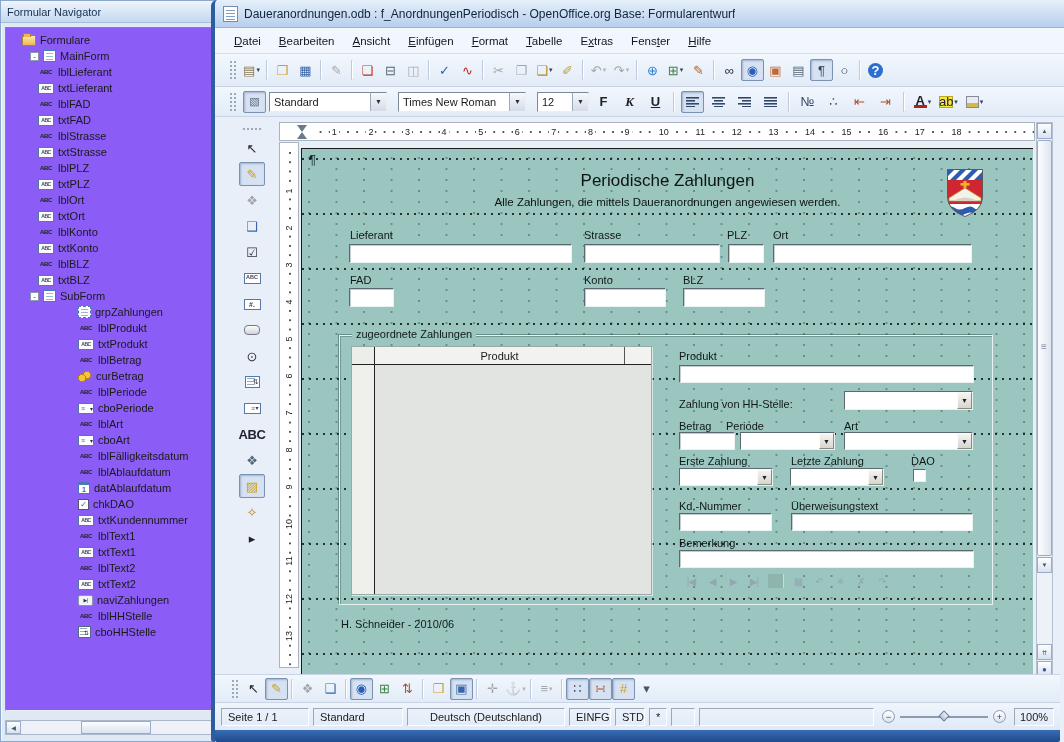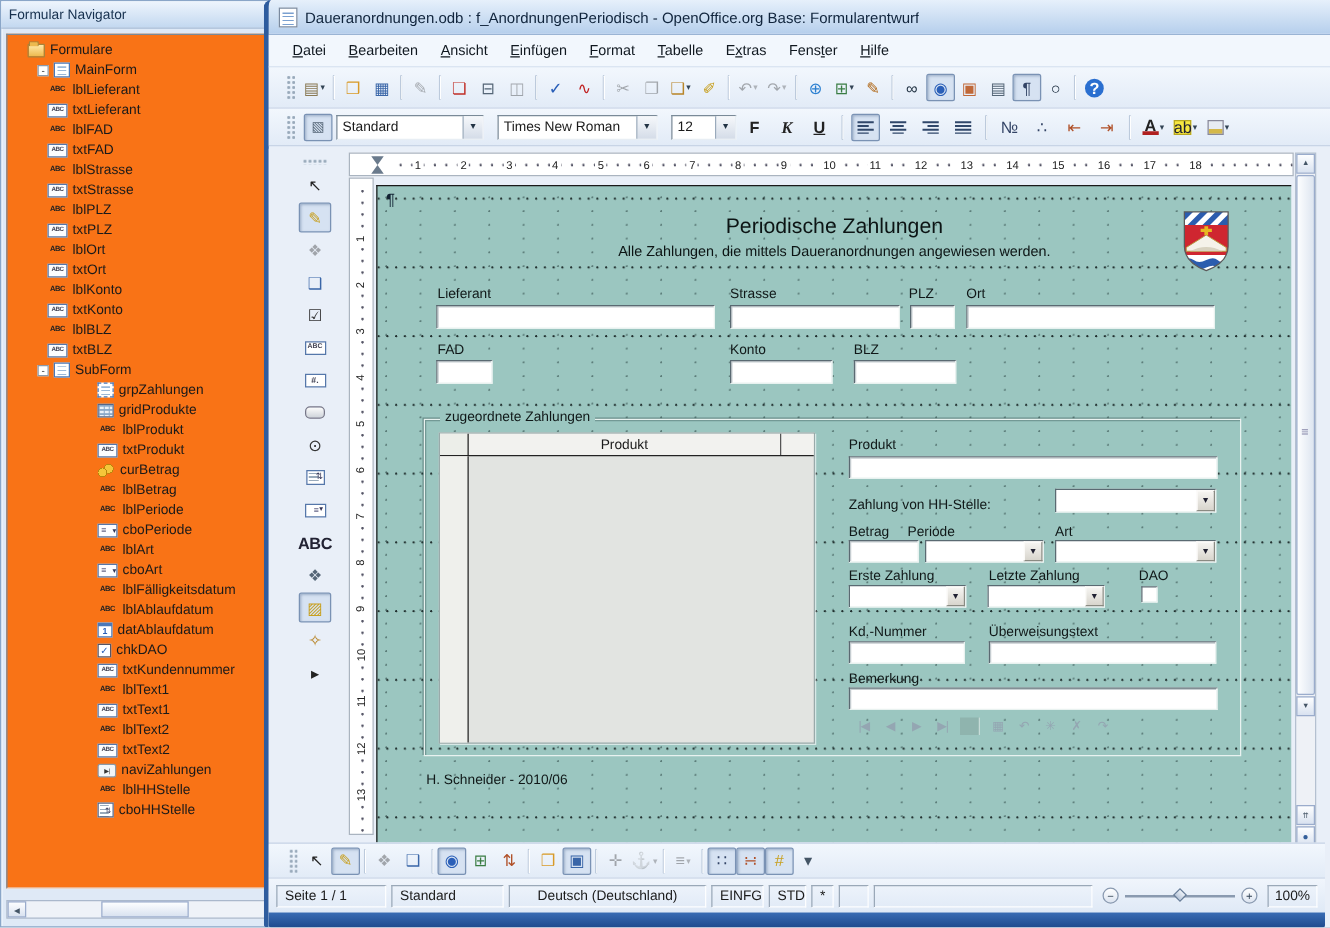--- a/index.html
+++ b/index.html
@@ -8,21 +8,21 @@
   }
   *{box-sizing:border-box;margin:0;padding:0}
   body{font-family:"Liberation Sans",sans-serif;font-size:11px;color:#1a1a1a;background:#b8c4d4}
   #app{position:relative;width:1064px;height:742px;overflow:hidden;background:#b8c4d4}
   u{text-decoration:underline}
 
   
   #navwin{position:absolute;left:0;top:0;width:254px;height:742px;background:#dfe9f6;border:1px solid #8aa6c8;box-shadow:inset 1px 1px 0 #f4f9ff}
   #navtitle{position:relative;height:22px;background:linear-gradient(#eef5fd,#c3d8f0);border-bottom:1px solid #a8bcd6;display:flex;align-items:center;padding:0 6px;font-size:11px;color:#16304e}
   #navclose{position:absolute;right:4px;top:3px;width:19px;height:15px;border:1px solid #96a8be;border-radius:2px;background:linear-gradient(#fdfeff,#d6e0ee);display:flex;align-items:center;justify-content:center;font-size:9px;color:#444}
-  #navtreebox{position:absolute;left:4px;top:26px;right:4px;bottom:30px;background:#f97316;border:1px solid;border-color:#7a8a9a #e8eef5 #e8eef5 #7a8a9a;overflow:hidden;padding-top:4px}
+  #navtreebox{position:absolute;left:4px;top:26px;right:4px;bottom:30px;background:#8b5cf6;border:1px solid;border-color:#7a8a9a #e8eef5 #e8eef5 #7a8a9a;overflow:hidden;padding-top:4px}
   .trow{display:flex;align-items:center;height:16px;white-space:nowrap}
   .trow .exp{width:9px;height:9px;border:1px solid #8a9aac;background:#fff;font-size:8px;line-height:7px;text-align:center;color:#333;margin-right:4px;flex:0 0 auto}
   .ticon{width:16px;height:12px;position:relative;margin-right:4px;flex:0 0 auto;display:inline-flex;align-items:center;justify-content:center}
   .tlabel{font-size:11px}
   .lvl-0{padding-left:16px}.lvl-1{padding-left:24px}.lvl-2{padding-left:32px}.lvl-3{padding-left:72px}
   
   .ic-folder{background:linear-gradient(#ffe9a8,#edb94f);border:1px solid #a8843a;border-radius:1px;width:14px;height:11px}
   .ic-folder::before{content:"";position:absolute;left:0;top:-3px;width:6px;height:3px;background:#edb94f;border:1px solid #a8843a;border-bottom:none;border-radius:1px 1px 0 0}
   .ic-form,.ic-group{width:13px;height:12px;background:#fff;border:1px solid #4a78b8;background-image:repeating-linear-gradient(#9ab8d8 0 1px,transparent 1px 3px);background-size:7px 9px;background-position:2px 2px;background-repeat:no-repeat}
   .ic-group{border-style:dashed}
@@ -267,42 +267,37 @@
           <span class="ticon ic-form" data-icon-slot=""></span>
           <span class="tlabel">SubForm</span>
         </div>
         <div class="trow lvl-3">
 
           <span class="ticon ic-group" data-icon-slot=""></span>
           <span class="tlabel">grpZahlungen</span>
         </div>
         <div class="trow lvl-3">
 
-          <span class="ticon ic-grid" data-icon-slot=""></span>
-          <span class="tlabel">gridProdukte</span>
-        </div>
-        <div class="trow lvl-3">
-
           <span class="ticon ic-label" data-icon-slot=""></span>
           <span class="tlabel">lblProdukt</span>
         </div>
         <div class="trow lvl-3">
 
           <span class="ticon ic-textbox" data-icon-slot=""></span>
           <span class="tlabel">txtProdukt</span>
+        </div>
+        <div class="trow lvl-3">
+
+          <span class="ticon ic-label" data-icon-slot=""></span>
+          <span class="tlabel">lblBetrag</span>
         </div>
         <div class="trow lvl-3">
 
           <span class="ticon ic-currency" data-icon-slot=""></span>
           <span class="tlabel">curBetrag</span>
-        </div>
-        <div class="trow lvl-3">
-
-          <span class="ticon ic-label" data-icon-slot=""></span>
-          <span class="tlabel">lblBetrag</span>
         </div>
         <div class="trow lvl-3">
 
           <span class="ticon ic-label" data-icon-slot=""></span>
           <span class="tlabel">lblPeriode</span>
         </div>
         <div class="trow lvl-3">
 
           <span class="ticon ic-combo" data-icon-slot=""></span>
           <span class="tlabel">cboPeriode</span>

